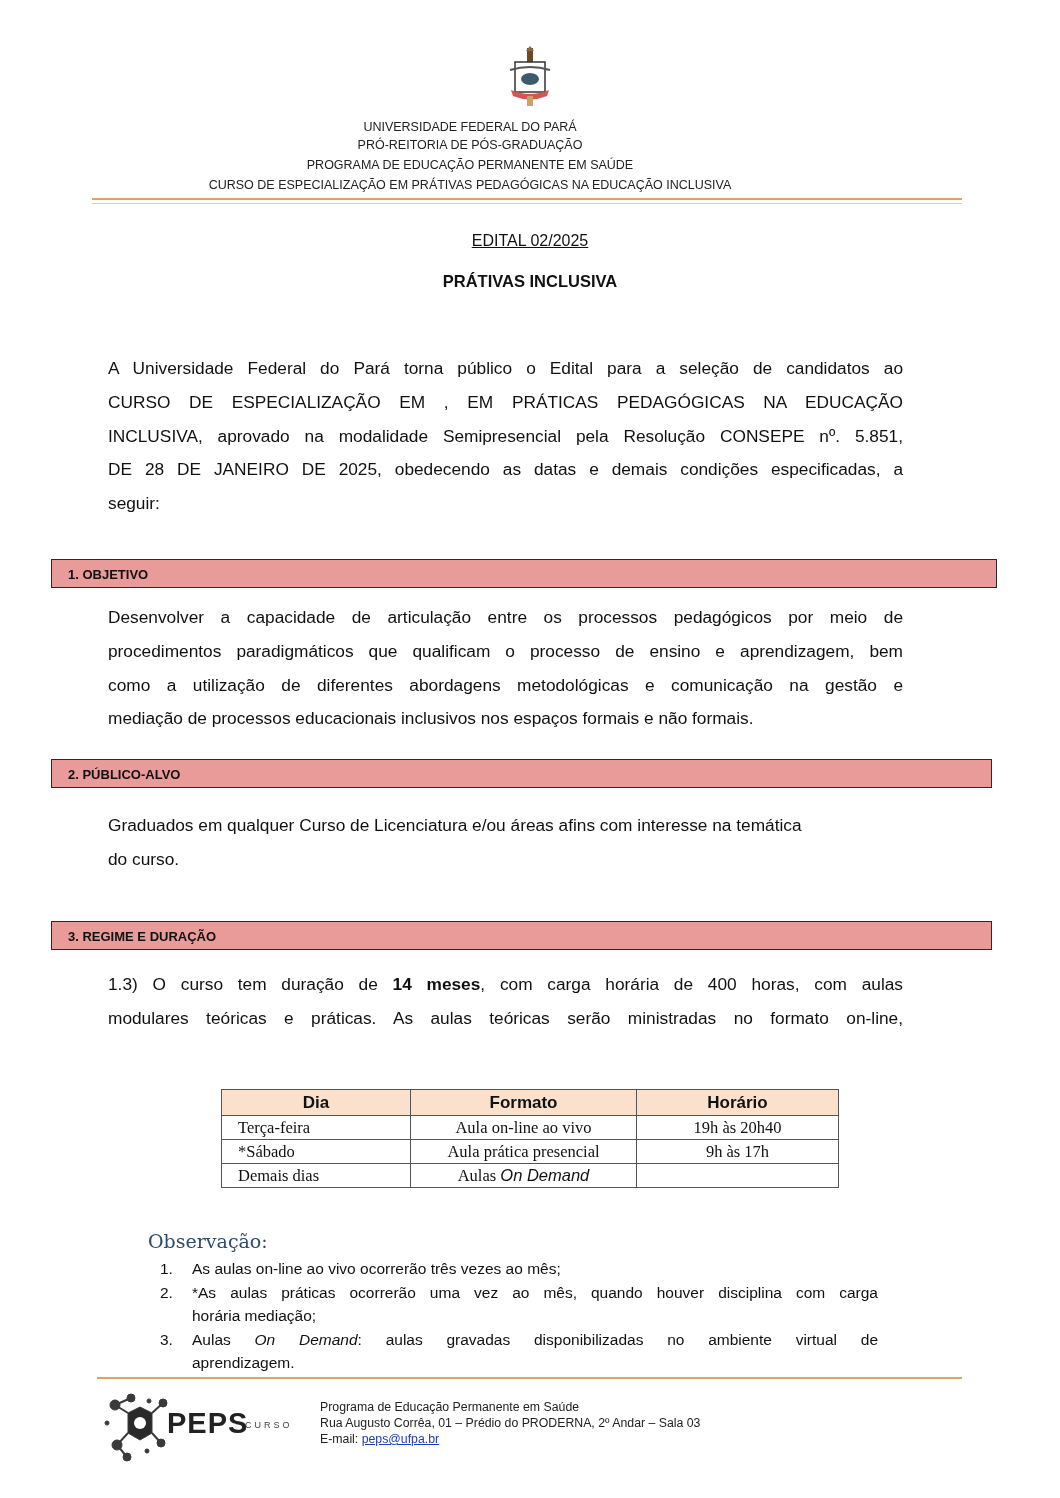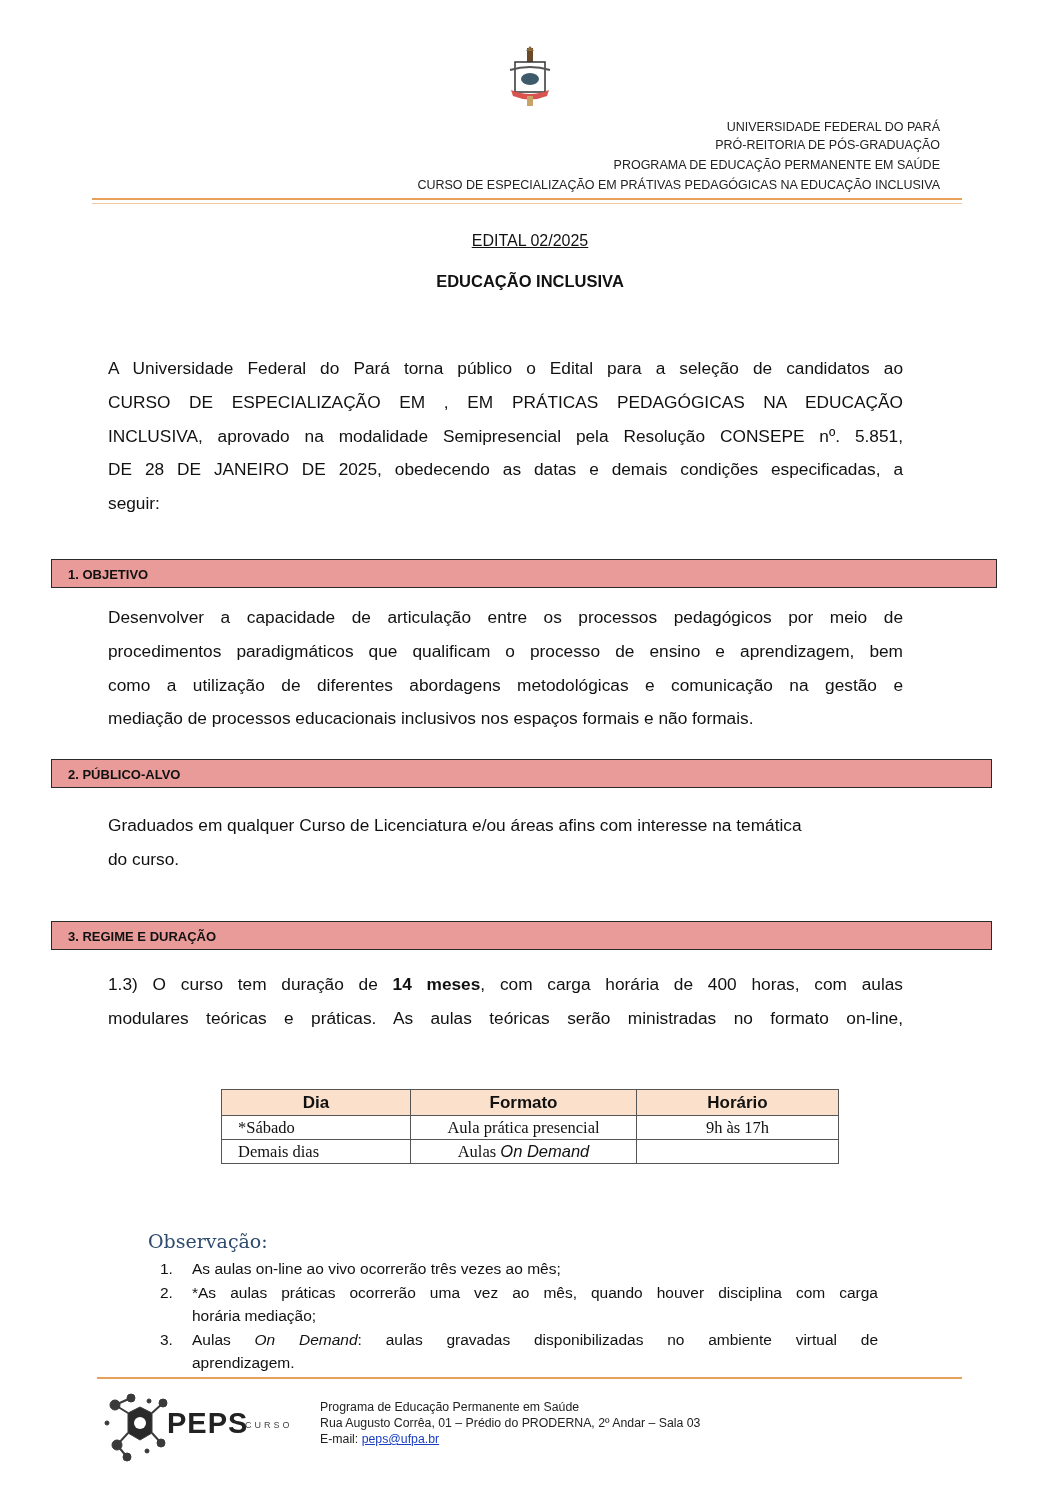--- a/index.html
+++ b/index.html
@@ -2,21 +2,21 @@
 <html><head>
 <meta charset="utf-8">
 <style>
   html, body { margin:0; padding:0; background:#ffffff; }
   body { width:1060px; height:1498px; position:relative; overflow:hidden;
          font-family:"Liberation Sans", sans-serif; color:#111; }
   .abs { position:absolute; }
 
   
   #crest { left:505px; top:46px; width:50px; height:64px; }
-  .hdr-line { left:0; width:940px; text-align:right; font-size:12.5px; line-height:16px; color:#222; }
+  .hdr-line { left:0; width:940px; text-align:center; font-size:12.5px; line-height:16px; color:#222; }
   .rule { height:2px; background:#e8a15a; }
   .rule2 { height:1px; background:#f0c9a0; }
 
   #edital { left:0; width:1060px; top:232px; text-align:center; font-size:16px; text-decoration:underline; }
   #main-title { left:120px; width:820px; top:270px; text-align:center; font-size:16.5px; font-weight:bold; line-height:23px; }
 
   .para { left:108px; width:795px; font-size:17.3px; line-height:33.8px; text-align:justify; }
   .para .l { display:block; text-align:justify; text-align-last:justify; height:33.8px; }
   .para .l.last { text-align-last:left; }
 
@@ -58,21 +58,21 @@
 </svg>
 <div class="abs hdr-line" style="top:119px">UNIVERSIDADE FEDERAL DO PARÁ</div>
 <div class="abs hdr-line" style="top:137px">PRÓ-REITORIA DE PÓS-GRADUAÇÃO</div>
 <div class="abs hdr-line" style="top:157px">PROGRAMA DE EDUCAÇÃO PERMANENTE EM SAÚDE</div>
 <div class="abs hdr-line" style="top:177px">CURSO DE ESPECIALIZAÇÃO EM PRÁTIVAS PEDAGÓGICAS NA EDUCAÇÃO INCLUSIVA</div>
 <div class="abs rule" style="left:92px; top:198px; width:870px;"></div>
 <div class="abs rule2" style="left:92px; top:203px; width:870px;"></div>
 
 <div id="edital" class="abs">EDITAL 02/2025</div>
 <div id="main-title" class="abs">
-  <div>EDUCAÇÃO INCLUSIVA</div>
+  <div>PRÁTIVAS INCLUSIVA</div>
 </div>
 
 <div class="abs para" style="top:352px">
   <span class="l">A Universidade Federal do Pará torna público o Edital para a seleção de candidatos ao</span>
   <span class="l">CURSO DE ESPECIALIZAÇÃO EM , EM PRÁTICAS PEDAGÓGICAS NA EDUCAÇÃO</span>
   <span class="l">INCLUSIVA, aprovado na modalidade Semipresencial pela Resolução CONSEPE nº. 5.851,</span>
   <span class="l">DE 28 DE JANEIRO DE 2025, obedecendo as datas e demais condições especificadas, a</span>
   <span class="l last">seguir:</span>
 </div>
 
@@ -98,20 +98,25 @@
 
 <table id="sched">
   <thead>
     <tr>
       <th>Dia</th>
       <th>Formato</th>
       <th>Horário</th>
     </tr>
   </thead>
   <tbody>
+    <tr>
+      <td class="c1">Terça-feira</td>
+      <td class="c2">Aula on-line ao vivo</td>
+      <td class="c3">19h às 20h40</td>
+    </tr>
     <tr>
       <td class="c1">*Sábado</td>
       <td class="c2">Aula prática presencial</td>
       <td class="c3">9h às 17h</td>
     </tr>
     <tr>
       <td class="c1">Demais dias</td>
       <td class="c2"><span>Aulas</span> <span class="it">On Demand</span></td>
       <td class="c3"></td>
     </tr>

